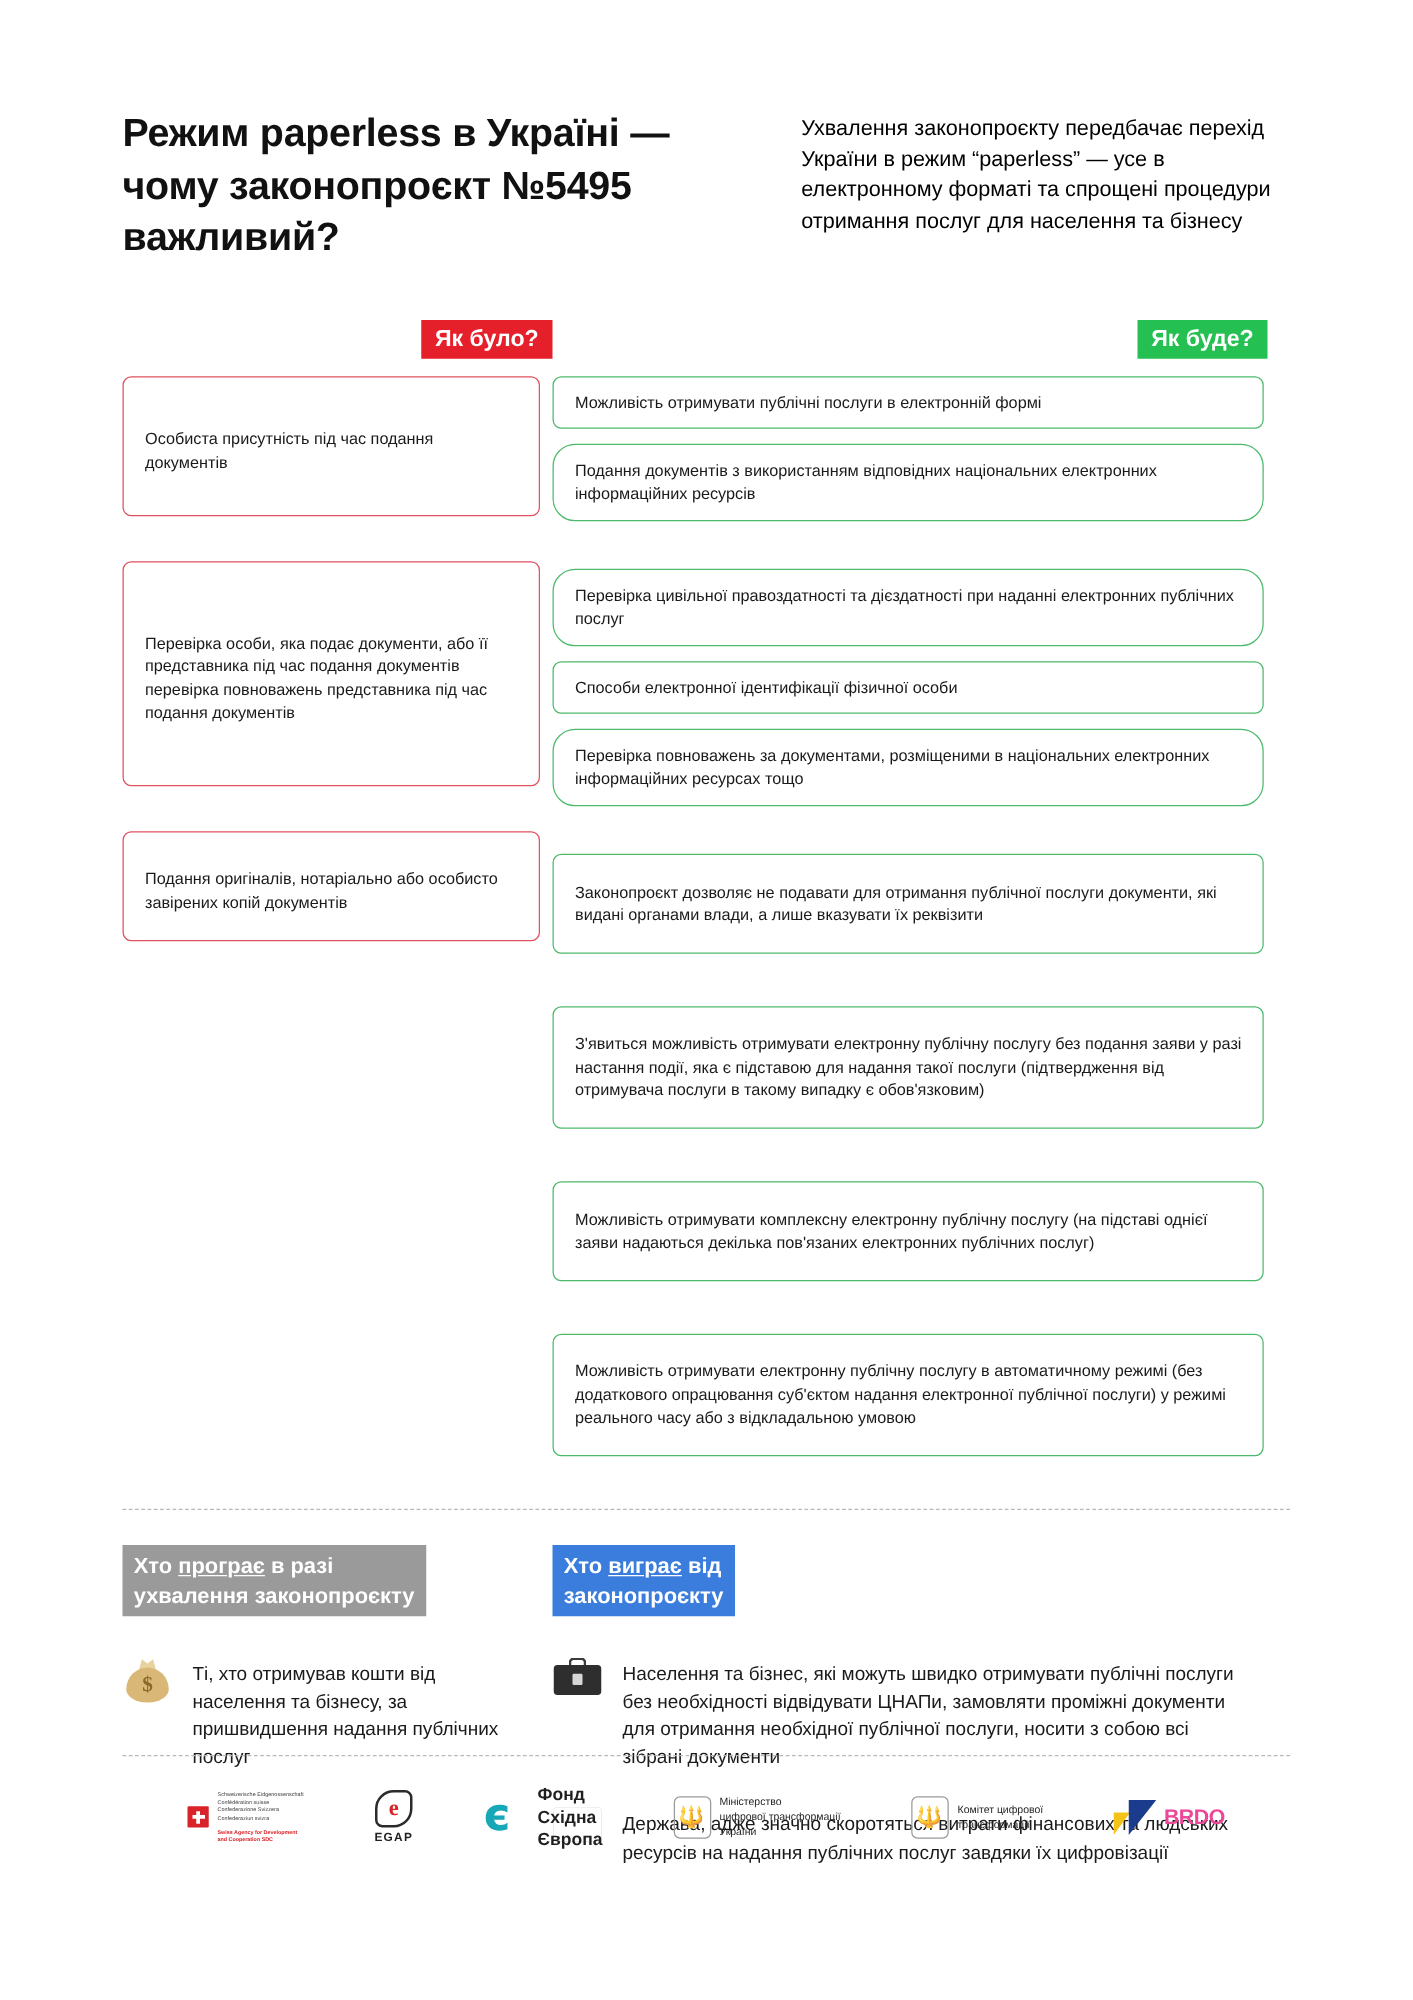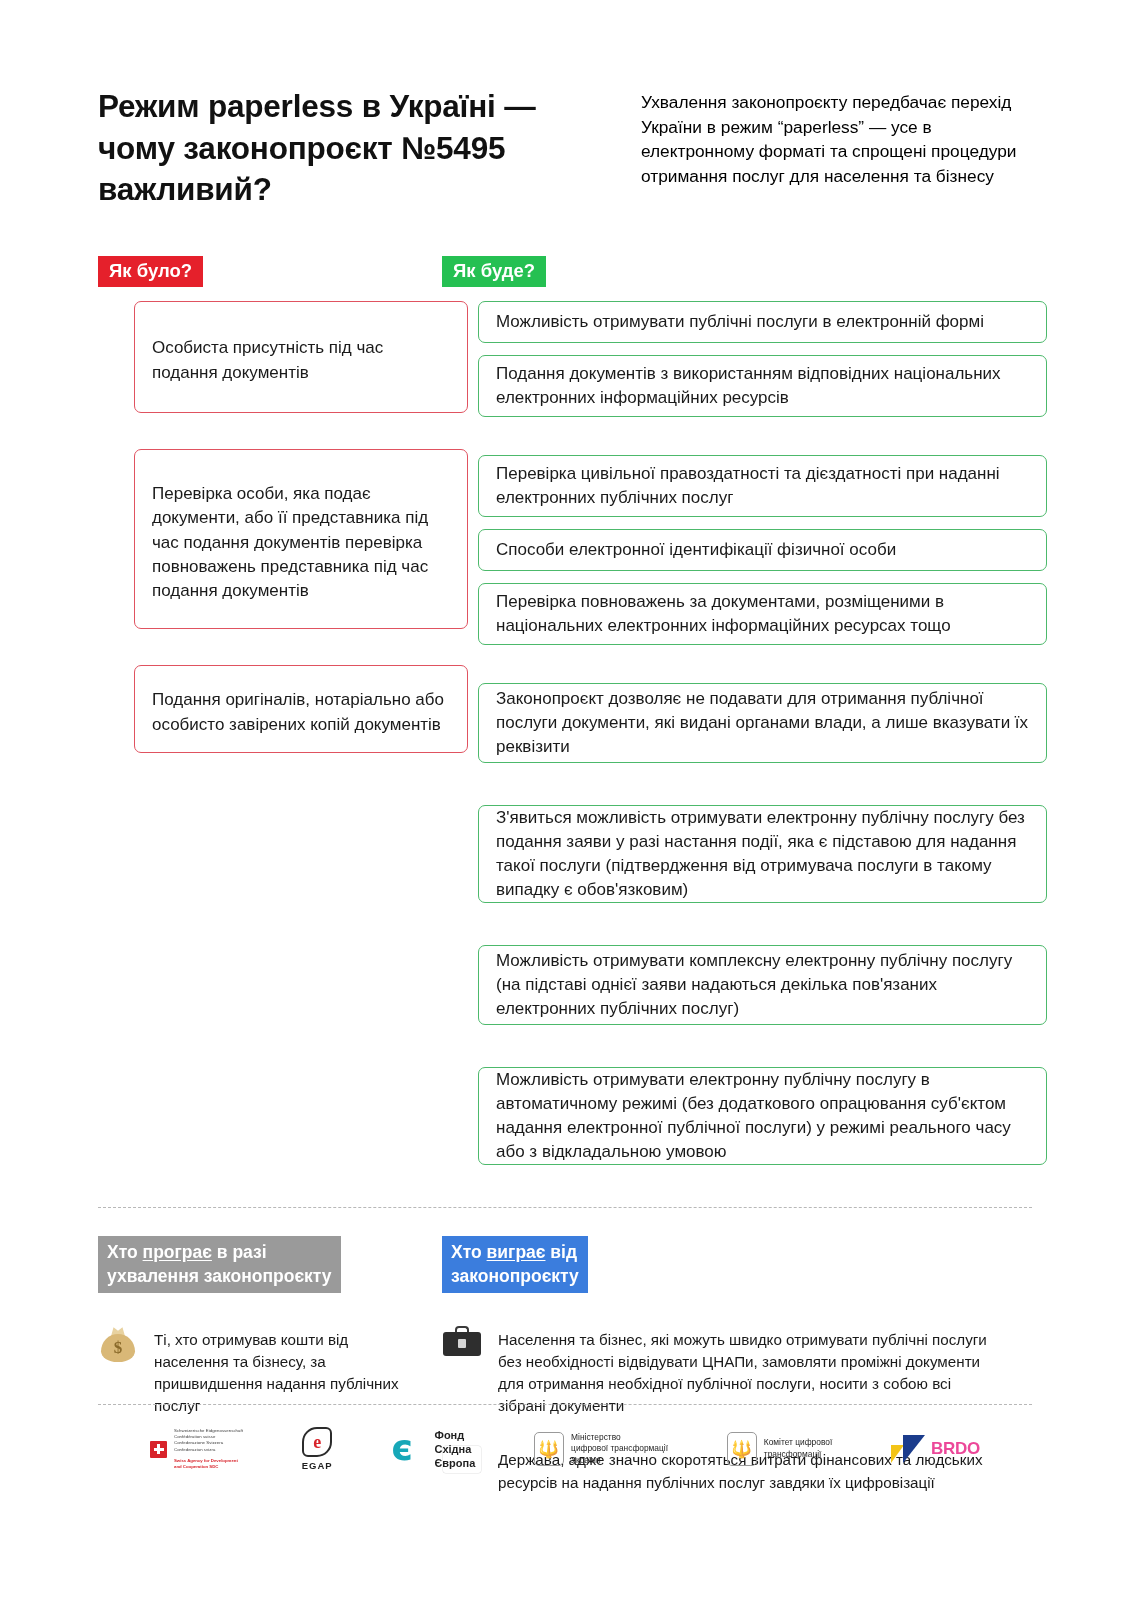--- a/index.html
+++ b/index.html
@@ -40,20 +40,21 @@
     font-size: 17.3px;
     line-height: 1.43;
     color: #000000;
     padding-top: 4px;
   }
 
   
   .col-heads {
     display: flex;
     padding: 45px 0 0 98px;
+    text-align: right;
   }
   .col-left-head { width: 344px; }
   .col-right-head { width: 572px; }
 
   .tag {
     display: inline-block;
     color: #ffffff;
     font-size: 18.5px;
     font-weight: bold;
     padding: 5px 11px 6px 11px;
@@ -67,36 +68,35 @@
     display: flex;
     padding: 14px 0 0 98px;
     align-items: flex-start;
   }
   .col-left  { width: 344px; position: relative; }
   .col-right { width: 572px; position: relative; margin-left: 0; }
 
   .card {
     border-radius: 7px;
     background: #ffffff;
-    font-size: 17px;
+    font-size: 13px;
     line-height: 1.42;
     color: #1a1a1a;
     padding: 21px 16px 14px 17px;
     margin-bottom: 12px;
-    margin-left: 36px;
   }
   .card-red   { border: 1.3px solid #e05260; width: 334px; }
   .card-green { border: 1.3px solid #4cb96b; width: 569px; }
 
   .card-red.h1 { height: 112px; display: flex; align-items: center; }
   .card-red.h2 { height: 180px; display: flex; align-items: center; }
   .card-red.h3 { height: 88px;  display: flex; align-items: center; }
 
   .card-green.g1 { height: 42px;  display: flex; align-items: center; padding-top:0; padding-bottom:0; }
-  .card-green.g2 { height: 62px;  display: flex; align-items: center; padding-top:0; padding-bottom:0; }
+  .card-green.g2 { height: 62px;  display: flex; align-items: center; padding-top:0; padding-bottom:0;border-radius:18px; }
   .card-green.g3 { height: 80px;  display: flex; align-items: center; padding-top:0; padding-bottom:0; }
   .card-green.g4 { height: 98px;  display: flex; align-items: center; padding-top:0; padding-bottom:0; }
 
   .spacer-sm { height: 24px; }
   .spacer-md { height: 26px; }
   .spacer-lg { height: 30px; }
 
   
   .divider {
     margin: 0 98px;
@@ -258,21 +258,21 @@
     font-family: "Liberation Serif", serif;
   }
   .egap-label { font-size: 9.5px; font-weight: bold; letter-spacing: 1px; color: #1f1f1f; }
 
   .eef-mark {
     width: 36px; height: 36px;
     color: #17a8b8; font-size: 36px; font-weight: bold;
     line-height: 0.95;
     font-family: "DejaVu Sans", sans-serif;
   }
-  .eef-text { font-size: 11px; font-weight: bold; line-height: 1.28; color: #1f1f1f; }
+  .eef-text { font-size: 14px; font-weight: bold; line-height: 1.28; color: #1f1f1f; }
 
   .gov-mark {
     width: 30px; height: 34px;
     border: 1.1px solid #9a9a9a;
     border-radius: 5px;
     display: flex; align-items: center; justify-content: center;
     font-size: 17px; color: #1f1f1f;
   }
   .gov-text { font-size: 8.4px; line-height: 1.38; color: #1f1f1f; }
 

